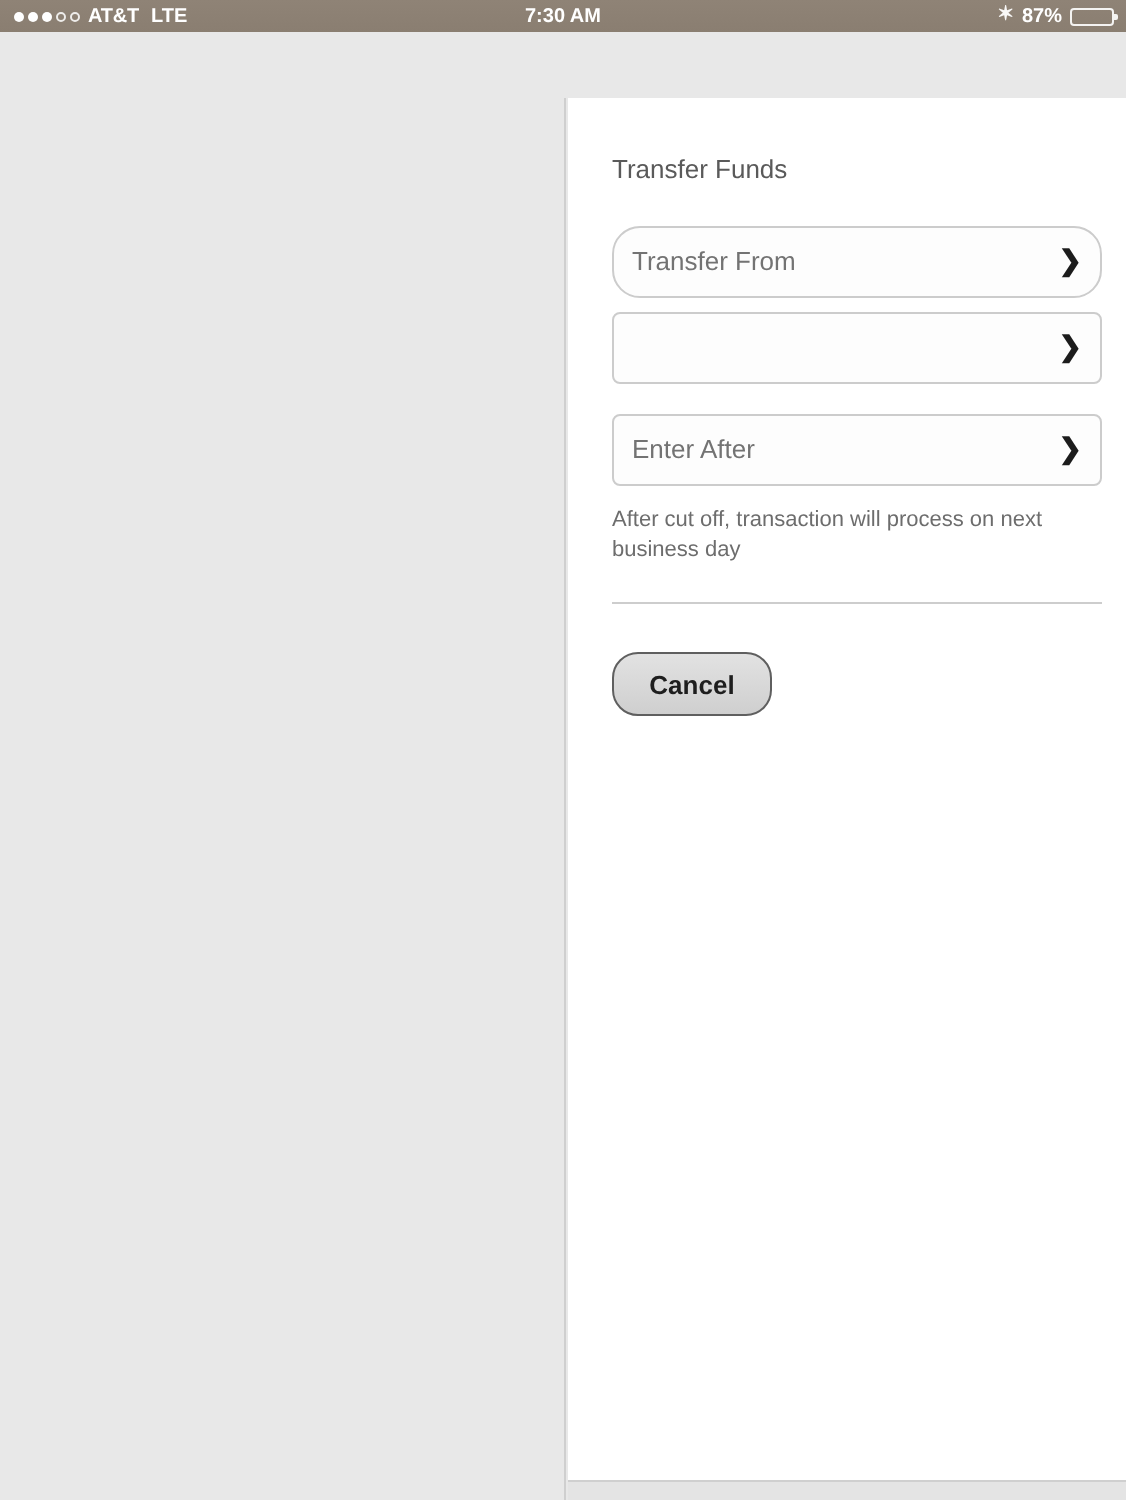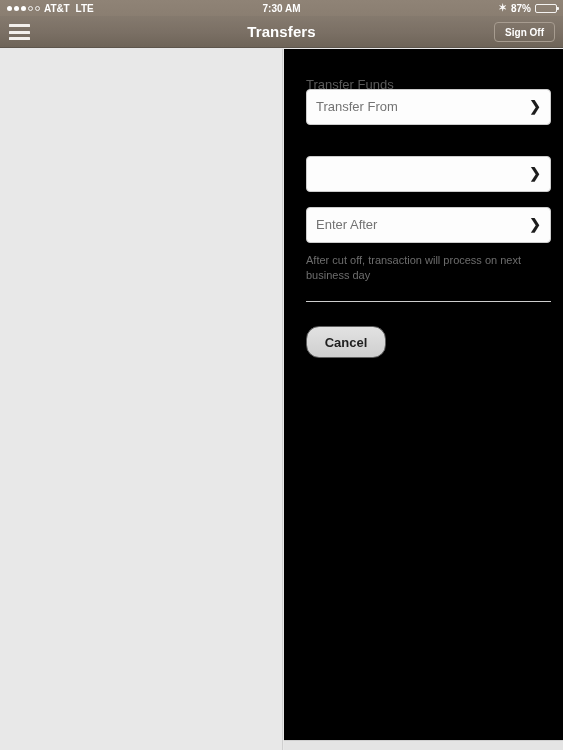--- a/index.html
+++ b/index.html
@@ -171,21 +171,21 @@
     width: 279px;
     height: 701px;
     background: #e4e4e4;
     box-sizing: border-box;
   }
   .panel-inner {
     position: absolute;
     left: 0; top: 0;
     right: 0;
     bottom: 9px;
-    background: #000000;
+    background: #ffffff;
     border-bottom: 1px solid #cfcfcf;
     box-sizing: border-box;
   }
 
   .section-title {
     position: absolute;
     left: 22px; top: 28px;
     font-size: 13px;
     color: #5a5a5a;
   }
@@ -213,21 +213,21 @@
   .chevron {
     position: absolute;
     right: 9px;
     top: 0;
     height: 34px;
     line-height: 33px;
     font-size: 14px;
     font-weight: bold;
     color: #1c1c1c;
   }
-  .field-from   { top: 40px; }
+  .field-from   { top: 64px; border-radius: 14px; }
   .field-to     { top: 107px; }
   .field-amount { top: 158px; }
 
   .note {
     position: absolute;
     left: 22px; top: 204px;
     width: 240px;
     font-size: 11px;
     line-height: 15px;
     color: #6d6d6d;
@@ -289,29 +289,20 @@
     <div class="status-center">7:30 AM</div>
     <div class="status-right">
       <span class="bt-icon">✶</span>
       <span>87%</span>
       <span class="battery">
         <span class="battery-fill" id="battery-fill" style="width: 87%;"></span>
       </span>
     </div>
   </div>
 
-  <div class="nav-bar">
-    <div class="hamburger">
-      <span></span>
-        <span></span>
-        <span></span>
-    </div>
-    <div class="nav-title">Transfers</div>
-    <div class="signoff-btn">Sign Off</div>
-  </div>
 
   <div class="content">
 
     <div class="left-pane"></div>
 
     <div class="right-pane">
       <div class="panel-inner">
 
         <div class="section-title">Transfer Funds</div>
 

